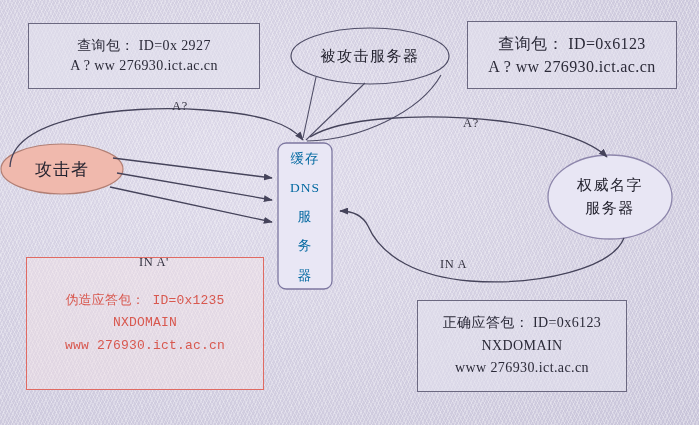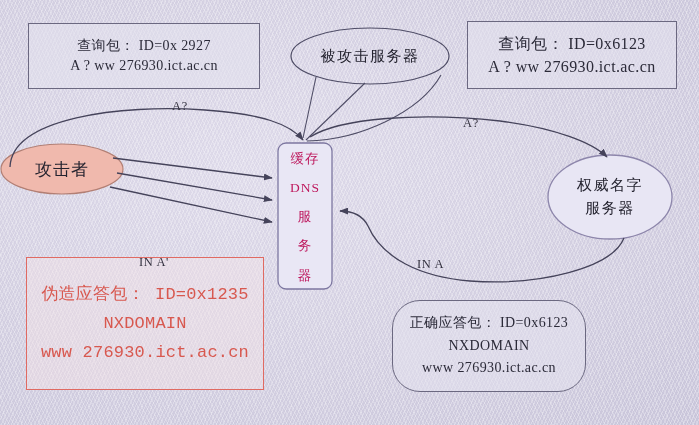--- a/index.html
+++ b/index.html
@@ -50,25 +50,25 @@
 
   #box-query-left  { left: 28px;  top: 23px;  width: 232px; height: 66px; font-size: 14px; }
   #box-query-right { left: 467px; top: 21px;  width: 210px; height: 68px; font-size: 16px; }
 
   #box-forged {
     left: 26px; top: 257px; width: 238px; height: 133px;
     border: 1px solid #e06a62;
     background: rgba(243,226,230,0.45);
     color: #d8584f;
     font-family: "Liberation Mono", "DejaVu Sans Mono", monospace;
-    font-size: 17px;
+    font-size: 13px;
   }
   #box-forged .line { line-height: 1.72; letter-spacing: 0.2px; }
 
-  #box-correct { left: 392px; top: 300px; width: 194px; height: 92px; font-size: 14px; border-radius: 28px; }
+  #box-correct { left: 417px; top: 300px; width: 210px; height: 92px; font-size: 14px; }
   #box-correct .line { line-height: 1.62; }
 
   
   .node-label {
     position: absolute;
     display: flex;
     flex-direction: column;
     justify-content: center;
     align-items: center;
     text-align: center;
@@ -87,38 +87,38 @@
     left: 300px; top: 40px; width: 140px; height: 32px;
     font-size: 15px; letter-spacing: 1.5px;
   }
 
   
   #label-dns-server {
     position: absolute;
     left: 283px; top: 152px; width: 44px; height: 130px;
     display: flex; flex-direction: column;
     justify-content: space-between; align-items: center;
-    color: #be185d; font-size: 13.5px; letter-spacing: 1px;
+    color: #0369a1; font-size: 13.5px; letter-spacing: 1px;
     pointer-events: none;
   }
   #label-dns-server .ch { line-height: 1; }
 
   
   .edge-label {
     position: absolute;
     color: #33313f;
     font-size: 12.5px;
     letter-spacing: 0.6px;
     white-space: nowrap;
     pointer-events: none;
   }
   #edge-a-left   { left: 172px; top: 99px; }
   #edge-a-right  { left: 463px; top: 116px; }
   #edge-in-a-prime { left: 139px; top: 207px; margin-top: 48px; }
-  #edge-in-a     { left: 417px; top: 257px; }
+  #edge-in-a     { left: 440px; top: 257px; }
 
   #watermark {
     position: absolute;
     right: 11px; bottom: 6px;
     color: rgba(255,255,255,0.88);
     font-size: 13px;
     font-family: "Liberation Sans", "DejaVu Sans", sans-serif;
     letter-spacing: 0.5px;
     text-shadow: 0 1px 1px rgba(120,118,140,0.45);
     pointer-events: none;

